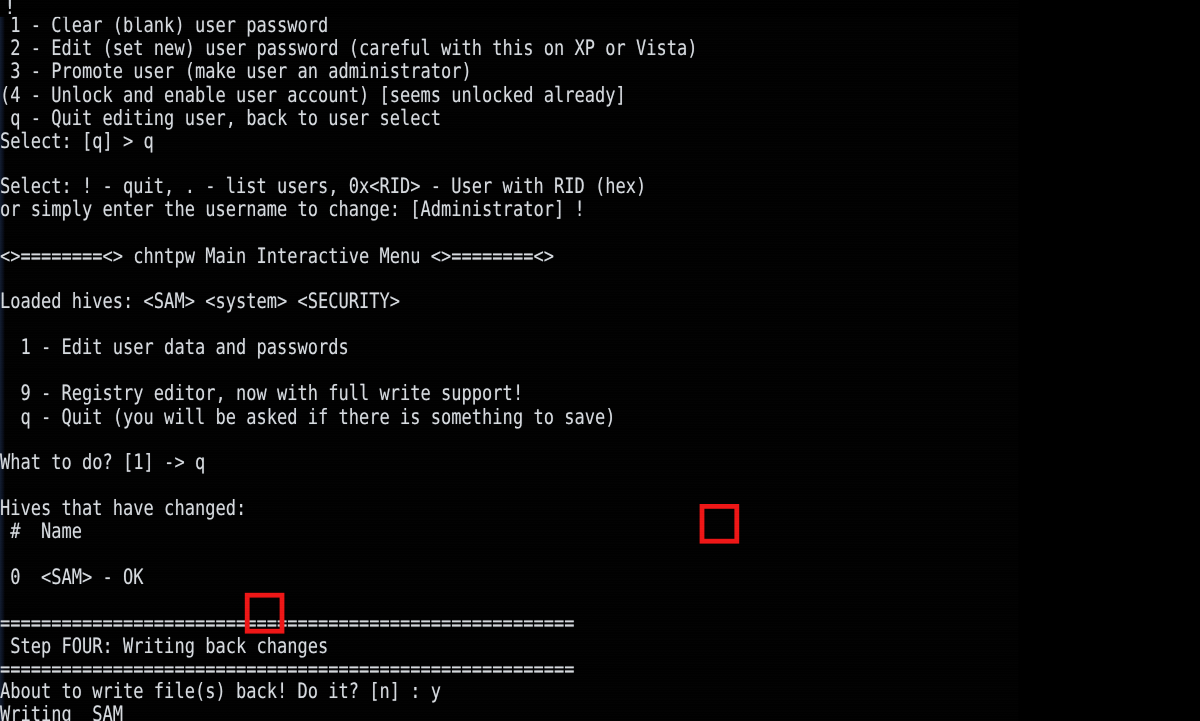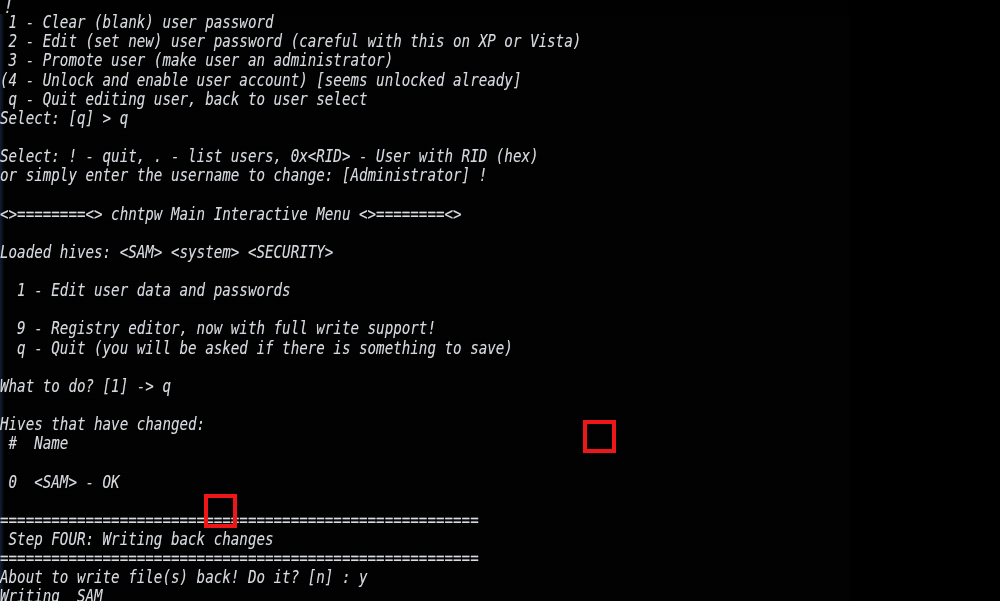--- a/index.html
+++ b/index.html
@@ -9,21 +9,20 @@
   }
   body {
     font-family: "DejaVu Sans Mono", "Liberation Mono", monospace;
   }
   #screen {
     position: relative;
     width: 849px;
     height: 601px;
     background: #010101;
     overflow: hidden;
-    font-style: italic;
   }
   
   #left-edge {
     position: absolute;
     left: 0; top: 0;
     width: 4px; height: 601px;
     background: linear-gradient(to right, #16233a 0%, #0a1020 60%, #020305 100%);
     opacity: .85;
     pointer-events: none;
   }

